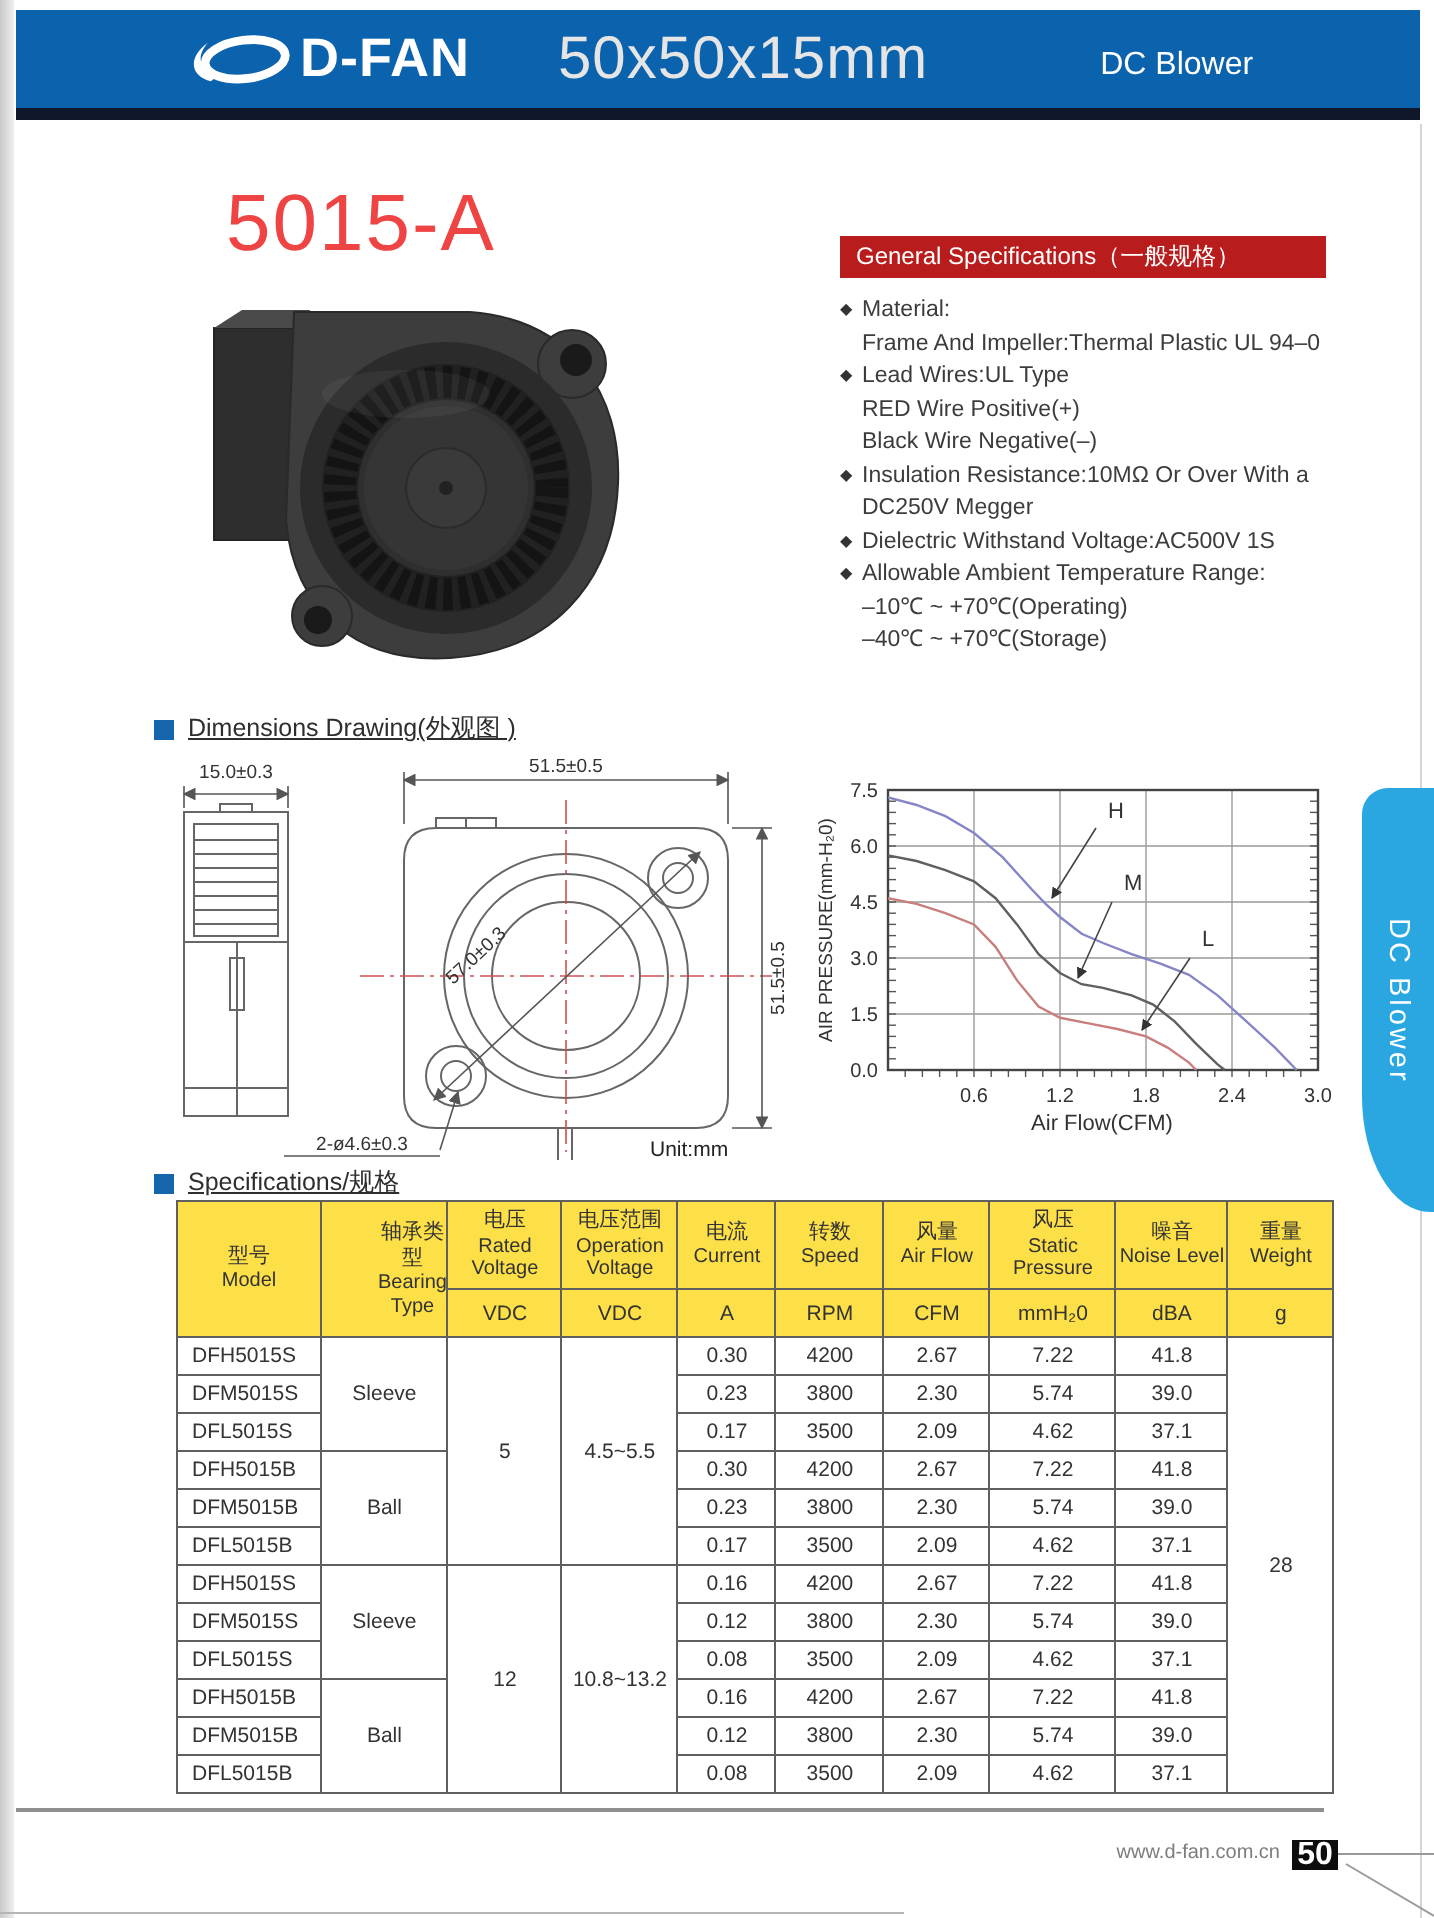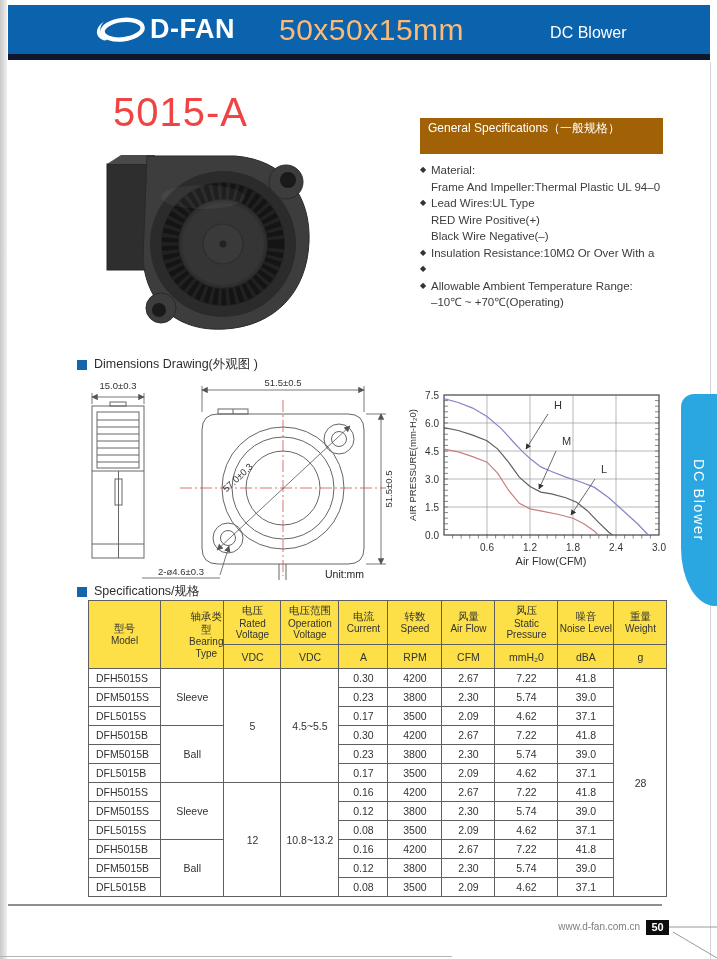--- a/index.html
+++ b/index.html
@@ -11,37 +11,37 @@
   .left-edge{position:absolute;left:0;top:0;width:7px;height:959px;
     background:linear-gradient(to right,#c9c9c9,#efefef);}
   .right-edge{position:absolute;left:710px;top:62px;width:1px;height:897px;background:#d5d5d5;}
   .bottom-edge{position:absolute;left:0;top:956px;width:452px;height:1px;background:#b5b5b5;}
 
   
   .banner{position:absolute;left:8px;top:5px;width:702px;height:55px;background:#0b62ad;
     border-bottom:6px solid #0f172a;display:flex;align-items:center;}
   .logo{display:flex;align-items:center;margin-left:84px;}
   .logo-text{color:#fff;font-size:27px;font-weight:bold;letter-spacing:.5px;margin-left:2px;}
-  .size-title{color:#fdba74;font-size:30px;font-weight:500;margin-left:44px;letter-spacing:.5px;}
+  .size-title{color:#e5e5e5;font-size:30px;font-weight:500;margin-left:44px;letter-spacing:.5px;}
   .category{color:#fff;font-size:16px;margin-left:86px;margin-top:6px;}
 
   
   .model-title{position:absolute;left:113px;top:90px;font-size:40px;color:#ef4444;letter-spacing:1px;}
   .product-photo{position:absolute;left:85px;top:142px;width:235px;height:193px;}
 
   
   .gen-specs{position:absolute;left:420px;top:118px;width:243px;}
-  .sec-bar{background:#a16207;color:#fff;font-size:12px;height:36px;line-height:21px;padding-left:8px;}
+  .sec-bar{background:#b91c1c;color:#fff;font-size:12px;height:21px;line-height:21px;padding-left:8px;}
   .spec-list{list-style:none;margin-top:8px;}
   .spec-list li{font-size:11.5px;line-height:16.5px;color:#3c3c3c;display:flex;}
   .spec-list li .diamond{width:11px;flex:0 0 11px;font-size:8px;color:#333;line-height:16.5px;}
   .spec-list li.cont .diamond{visibility:hidden;}
 
   
-  .sec-label{position:absolute;font-size:12.5px;color:#2e2e2e;display:flex;align-items:center;}
+  .sec-label{position:absolute;font-size:12.5px;color:#2e2e2e;display:flex;align-items:center;text-decoration:underline;}
   .sec-label .sq{width:10px;height:10px;background:#1565ad;display:inline-block;margin-right:7px;}
   .dims-label{left:77px;top:356px;}
   .curves-label{left:415px;top:356px;}
   .table-label{left:77px;top:583px;}
 
   .dims-drawing{position:absolute;left:80px;top:376px;}
   .curve-chart{position:absolute;left:407px;top:378px;}
 
   
   .side-tab{position:absolute;left:681px;top:394px;width:36px;height:212px;background:#2aa7e0;
@@ -57,21 +57,21 @@
   .spec-table thead tr:nth-child(2) th{height:24px;font-size:10.5px;}
   .spec-table th .zh{font-size:10.5px;line-height:1.25;}
   .spec-table th .en{font-size:10px;line-height:1.15;}
   .spec-table tbody td{height:19px;font-size:10.5px;background:#fff;}
   .spec-table td.model-cell{text-align:left;padding-left:7px;}
 
   
   .footer-line{position:absolute;left:8px;top:904px;width:654px;height:2px;background:#8f8f8f;}
   .footer-site{position:absolute;left:528px;top:921px;width:112px;text-align:right;font-size:10px;color:#7d7d7d;}
   .footer-page{position:absolute;left:646px;top:920px;width:23px;height:15px;background:#0d0d0d;color:#fff;
-    font-size:11px;font-weight:bold;text-align:center;line-height:15px;}
+    font-size:16px;font-weight:bold;text-align:center;line-height:15px;}
   .footer-corner{position:absolute;left:655px;top:918px;}
 </style>
 </head>
 <body>
 
 <div class="page">
   <div class="left-edge"></div>
   <div class="right-edge"></div>
   <div class="bottom-edge"></div>
 
@@ -131,30 +131,39 @@
           <span>RED Wire Positive(+)</span>
         </li>
         <li class="cont">
           <span class="diamond">◆</span>
           <span>Black Wire Negative(–)</span>
         </li>
         <li>
           <span class="diamond">◆</span>
           <span>Insulation Resistance:10MΩ Or Over With a</span>
         </li>
+        <li class="cont">
+          <span class="diamond">◆</span>
+          <span>DC250V Megger</span>
+        </li>
         <li>
           <span class="diamond">◆</span>
+          <span>Dielectric Withstand Voltage:AC500V 1S</span>
         </li>
         <li>
           <span class="diamond">◆</span>
           <span>Allowable Ambient Temperature Range:</span>
         </li>
         <li class="cont">
           <span class="diamond">◆</span>
           <span>–10℃ ~ +70℃(Operating)</span>
+        </li>
+        <li class="cont">
+          <span class="diamond">◆</span>
+          <span>–40℃ ~ +70℃(Storage)</span>
         </li>
       </ul>
   </section>
 
   <div class="sec-label dims-label">
     <span class="sq"></span>
     <span>Dimensions Drawing(外观图 )</span>
   </div>
 
   <div class="dims-drawing">

